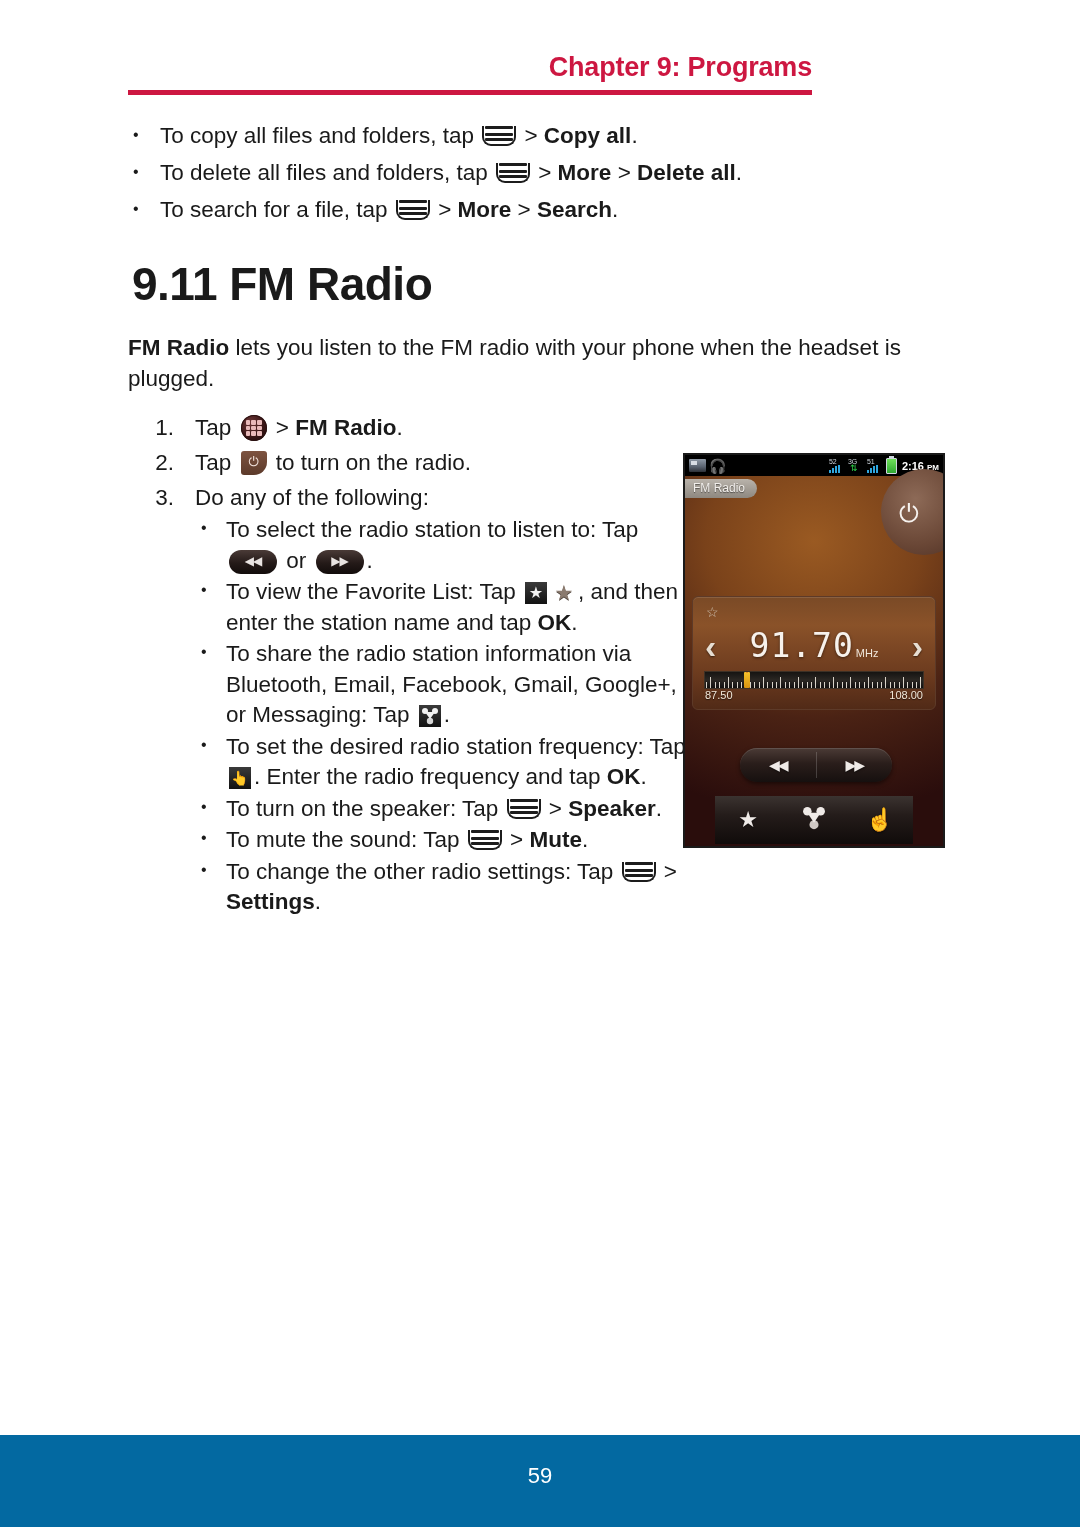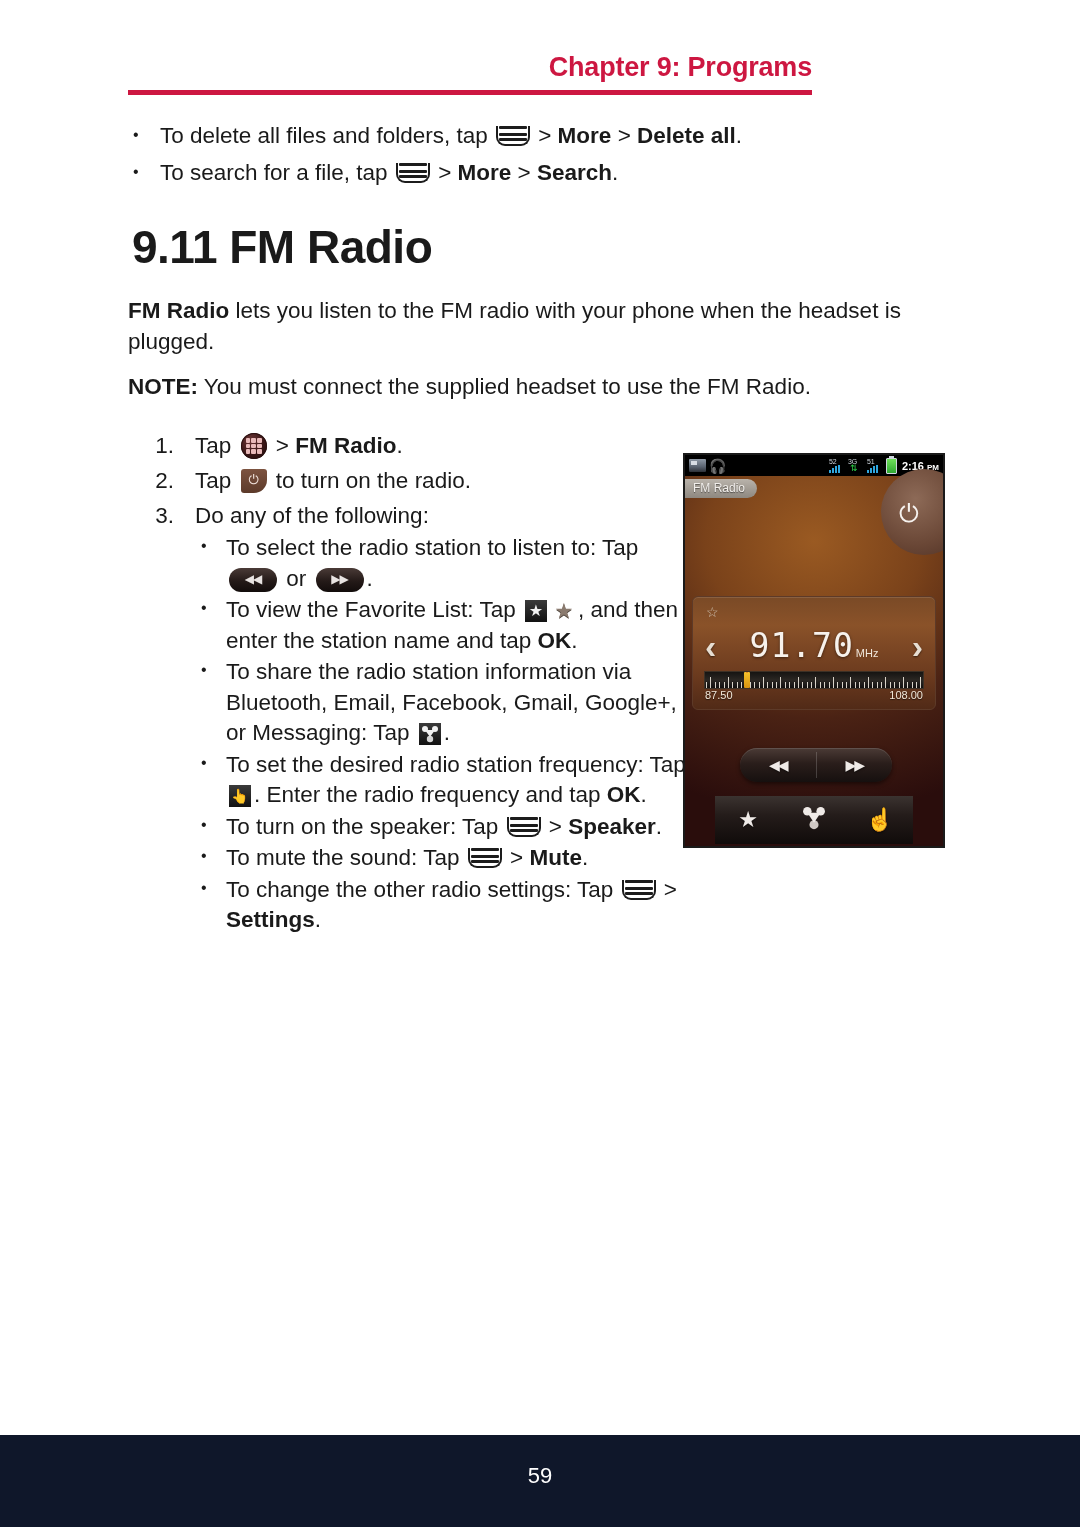--- a/index.html
+++ b/index.html
@@ -552,21 +552,21 @@
   }
   .bottom-bar .bb svg { display: inline-block; }
 
   
   .footer {
     position: absolute;
     left: 0;
     bottom: 0;
     width: 1080px;
     height: 92px;
-    background: #0f172a;
+    background: #0369a1;
   }
   .page-number {
     position: absolute;
     left: 0; right: 0;
     top: 28px;
     text-align: center;
     color: #ffffff;
     font-size: 22px;
     line-height: 26px;
   }
@@ -575,33 +575,35 @@
 <body>
 
 <div class="page-header">
   <div class="chapter-title">Chapter 9: Programs</div>
   <div class="header-rule"></div>
 </div>
 
 <div class="content">
 
   <ul class="top-list">
+    <li>
+      <span>To copy all files and folders, tap </span><span class="ic ic-menu"><span class="frame"></span><span class="bar"></span><span class="bar"></span><span class="bar"></span></span><span> &gt; </span><b>Copy all</b><span>.</span>
+    </li>
     <li>
       <span>To delete all files and folders, tap </span><span class="ic ic-menu"><span class="frame"></span><span class="bar"></span><span class="bar"></span><span class="bar"></span></span><span> &gt; </span><b>More</b><span> &gt; </span><b>Delete all</b><span>.</span>
     </li>
     <li>
       <span>To search for a file, tap </span><span class="ic ic-menu"><span class="frame"></span><span class="bar"></span><span class="bar"></span><span class="bar"></span></span><span> &gt; </span><b>More</b><span> &gt; </span><b>Search</b><span>.</span>
     </li>
   </ul>
 
   <h1 class="section-title">9.11 FM Radio</h1>
 
   <p class="para intro"><b>FM Radio</b><span> lets you listen to the FM radio with your phone when the headset is plugged.</span></p>
 
-  <p class="para note"><b>NOTE:</b><span> You must connect the supplied headset to use the FM Radio.</span></p>
 
   <ol class="steps">
     <li>
       <span>Tap </span><span class="ic ic-drawer"><span class="dots">
             <i></i>
             <i></i>
             <i></i>
             <i></i>
             <i></i>
             <i></i>

